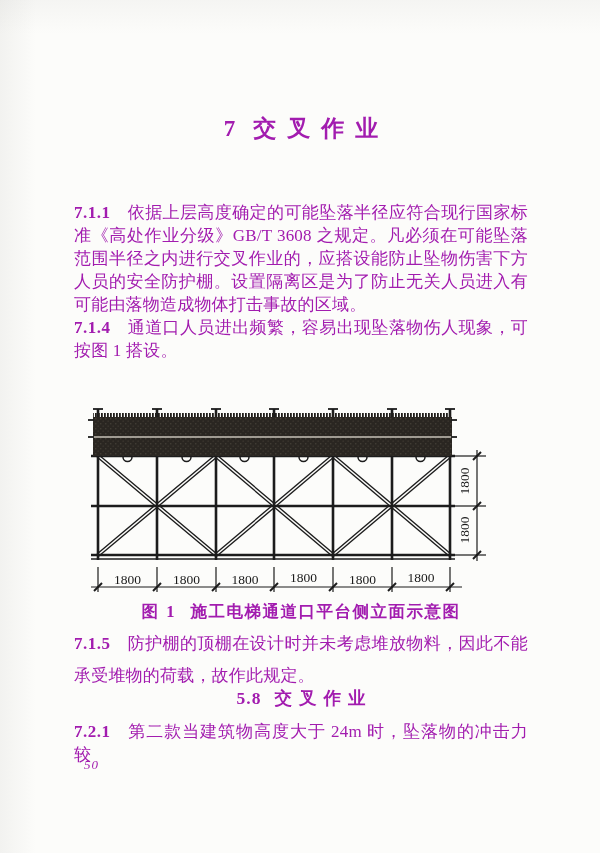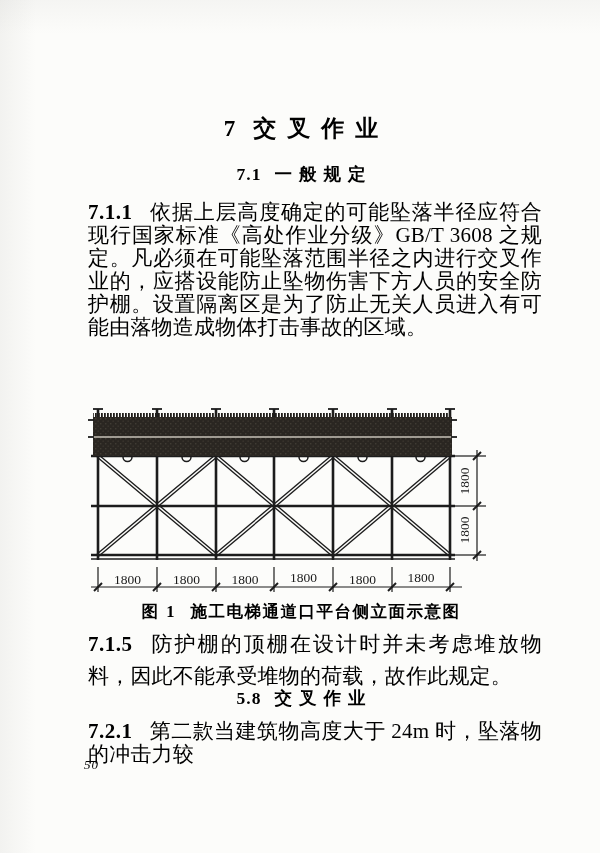--- a/index.html
+++ b/index.html
@@ -1,19 +1,19 @@
 <!DOCTYPE html>
 <html><head>
 <meta charset="utf-8">
 <style>
   html,body{margin:0;padding:0;}
   body{background:#e9e9e7;font-family:"Liberation Serif", serif;}
   .page{
     position:relative;width:600px;height:853px;margin:0 auto;
-    background:#fcfcfa;color:#000000;overflow:hidden;
+    background:#fcfcfa;color:#a21caf;overflow:hidden;
   }
   .page::before{
     content:"";position:absolute;inset:0;pointer-events:none;
     background:
       linear-gradient(90deg, rgba(110,110,105,.07), rgba(110,110,105,0) 6%),
       linear-gradient(180deg, rgba(110,110,105,.05), rgba(110,110,105,0) 4%);
   }
   .chapter-title{
     position:absolute;top:116px;left:74px;width:454px;
     text-align:center;font-weight:bold;font-size:23px;line-height:26px;
@@ -23,22 +23,22 @@
   .chapter-title .ttl{letter-spacing:11px;margin-right:-11px;}
   .section-heading{
     position:absolute;left:74px;width:454px;text-align:center;
     font-weight:bold;font-size:17.5px;line-height:21px;white-space:nowrap;
   }
   .section-heading .num{margin-right:13px;letter-spacing:1px;}
   .section-heading .ttl{letter-spacing:7px;margin-right:-7px;}
   .sec-1{top:164px;}
   .sec-2{top:688px;}
   .bodyblock{
-    position:absolute;left:88px;width:454px;
-    font-size:21px;line-height:23px;text-align:justify;
+    position:absolute;left:74px;width:454px;
+    font-size:17px;line-height:23px;text-align:justify;
     letter-spacing:0.2px;
   }
   .bodyblock p{margin:0;padding:0;}
   .plabel{font-weight:bold;margin-right:17px;letter-spacing:0.5px;}
   .block-1{top:201px;}
   .block-2{top:628px;line-height:32px;}
   .block-3{top:720px;}
   .figure-caption{
     position:absolute;top:602px;left:74px;width:454px;text-align:center;
     font-size:16.5px;font-weight:600;line-height:20px;white-space:nowrap;
@@ -54,26 +54,24 @@
 </style>
 </head>
 <body>
 
 <div class="page">
 
   <div class="chapter-title">
     <span class="num">7</span><span class="ttl">交叉作业</span>
   </div>
 
-  <div class="section-heading sec-1">
-    <span class="num">7.1</span><span class="ttl">一般规定</span>
-  </div>
 
   <div class="bodyblock block-1">
     <p><b class="plabel">7.1.1</b><span>依据上层高度确定的可能坠落半径应符合现行国家标准《高处作业分级》GB/T 3608 之规定。凡必须在可能坠落范围半径之内进行交叉作业的，应搭设能防止坠物伤害下方人员的安全防护棚。设置隔离区是为了防止无关人员进入有可能由落物造成物体打击事故的区域。</span></p>
+    <p><b class="plabel">7.1.4</b><span>通道口人员进出频繁，容易出现坠落物伤人现象，可按图 1 搭设。</span></p>
   </div>
 
   <div class="figure-wrap">
     <svg width="420" height="200" viewBox="0 0 420 200">
       <defs>
         <pattern id="bandtex" width="5" height="5" patternUnits="userSpaceOnUse">
           <rect width="5" height="5" fill="#2a2621"></rect>
           <rect x="0" y="0" width="1.4" height="1.4" fill="#413c33"></rect>
           <rect x="2.5" y="2.5" width="1.4" height="1.4" fill="#3a352d"></rect>
         </pattern>

